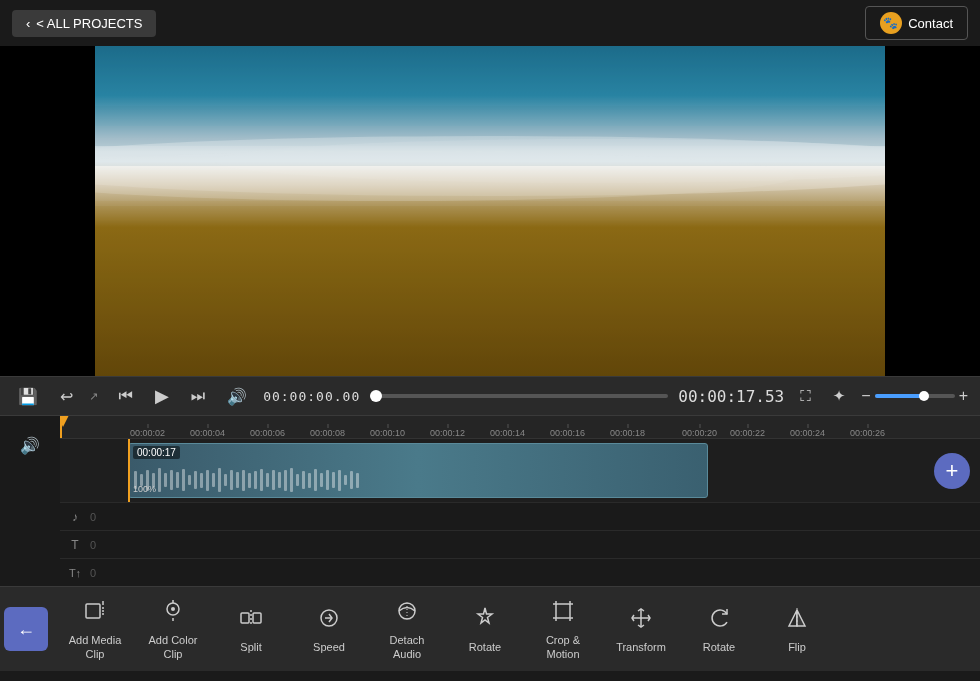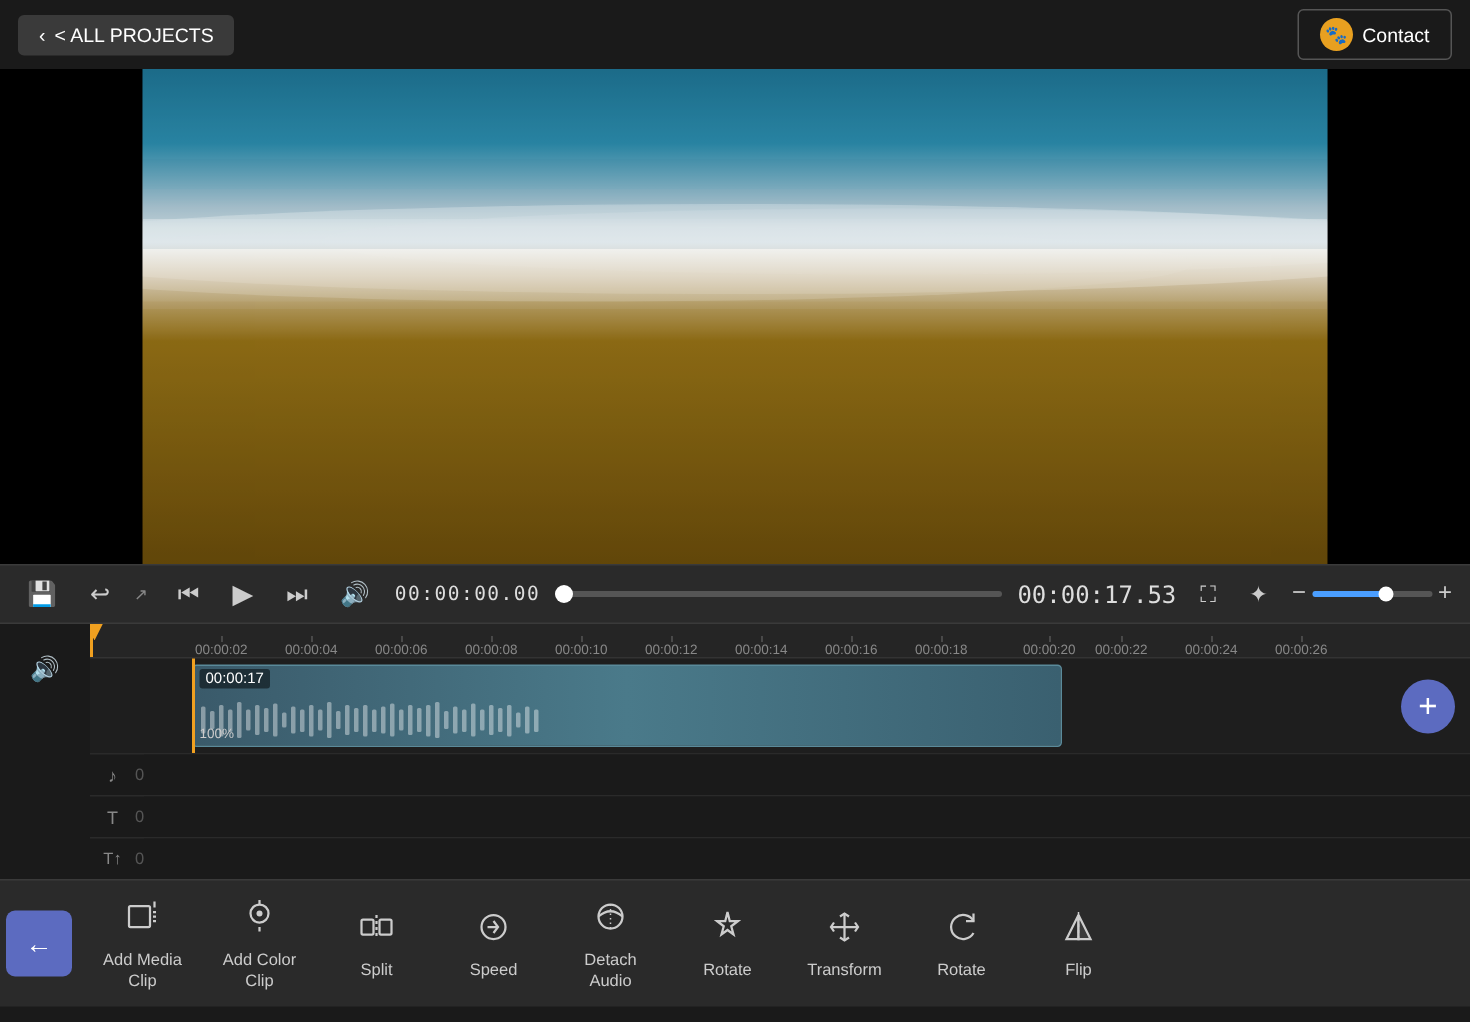--- a/index.html
+++ b/index.html
@@ -606,20 +606,36 @@
 
   <div class="tool-item">
     <div class="tool-icon">
       <svg width="24" height="24" viewBox="0 0 24 24" fill="none">
         <path d="M12 2 L13.5 8 L19 8 L14.5 11.5 L16 17 L12 14 L8 17 L9.5 11.5 L5 8 L10.5 8 Z" stroke="#ccc" stroke-width="1.5" fill="none"></path>
       </svg>
     </div>
     <div class="tool-label">Rotate</div>
   </div>
 
+  <div class="tool-item">
+    <div class="tool-icon">
+      <svg width="24" height="24" viewBox="0 0 24 24" fill="none">
+        <rect x="5" y="5" width="14" height="14" rx="1" stroke="#ccc" stroke-width="1.5" fill="none"></rect>
+        <line x1="5" y1="2" x2="5" y2="5" stroke="#ccc" stroke-width="1.5"></line>
+        <line x1="5" y1="19" x2="5" y2="22" stroke="#ccc" stroke-width="1.5"></line>
+        <line x1="19" y1="2" x2="19" y2="5" stroke="#ccc" stroke-width="1.5"></line>
+        <line x1="19" y1="19" x2="19" y2="22" stroke="#ccc" stroke-width="1.5"></line>
+        <line x1="2" y1="5" x2="5" y2="5" stroke="#ccc" stroke-width="1.5"></line>
+        <line x1="19" y1="5" x2="22" y2="5" stroke="#ccc" stroke-width="1.5"></line>
+        <line x1="2" y1="19" x2="5" y2="19" stroke="#ccc" stroke-width="1.5"></line>
+        <line x1="19" y1="19" x2="22" y2="19" stroke="#ccc" stroke-width="1.5"></line>
+      </svg>
+    </div>
+    <div class="tool-label">Crop &amp;<br>Motion</div>
+  </div>
 
   <div class="tool-item">
     <div class="tool-icon">
       <svg width="24" height="24" viewBox="0 0 24 24" fill="none">
         <path d="M5 9 L3 12 L5 15" stroke="#ccc" stroke-width="1.5" fill="none"></path>
         <path d="M19 9 L21 12 L19 15" stroke="#ccc" stroke-width="1.5" fill="none"></path>
         <line x1="3" y1="12" x2="21" y2="12" stroke="#ccc" stroke-width="1.5"></line>
         <path d="M9 5 L12 3 L15 5" stroke="#ccc" stroke-width="1.5" fill="none"></path>
         <path d="M9 19 L12 21 L15 19" stroke="#ccc" stroke-width="1.5" fill="none"></path>
         <line x1="12" y1="3" x2="12" y2="21" stroke="#ccc" stroke-width="1.5"></line>

